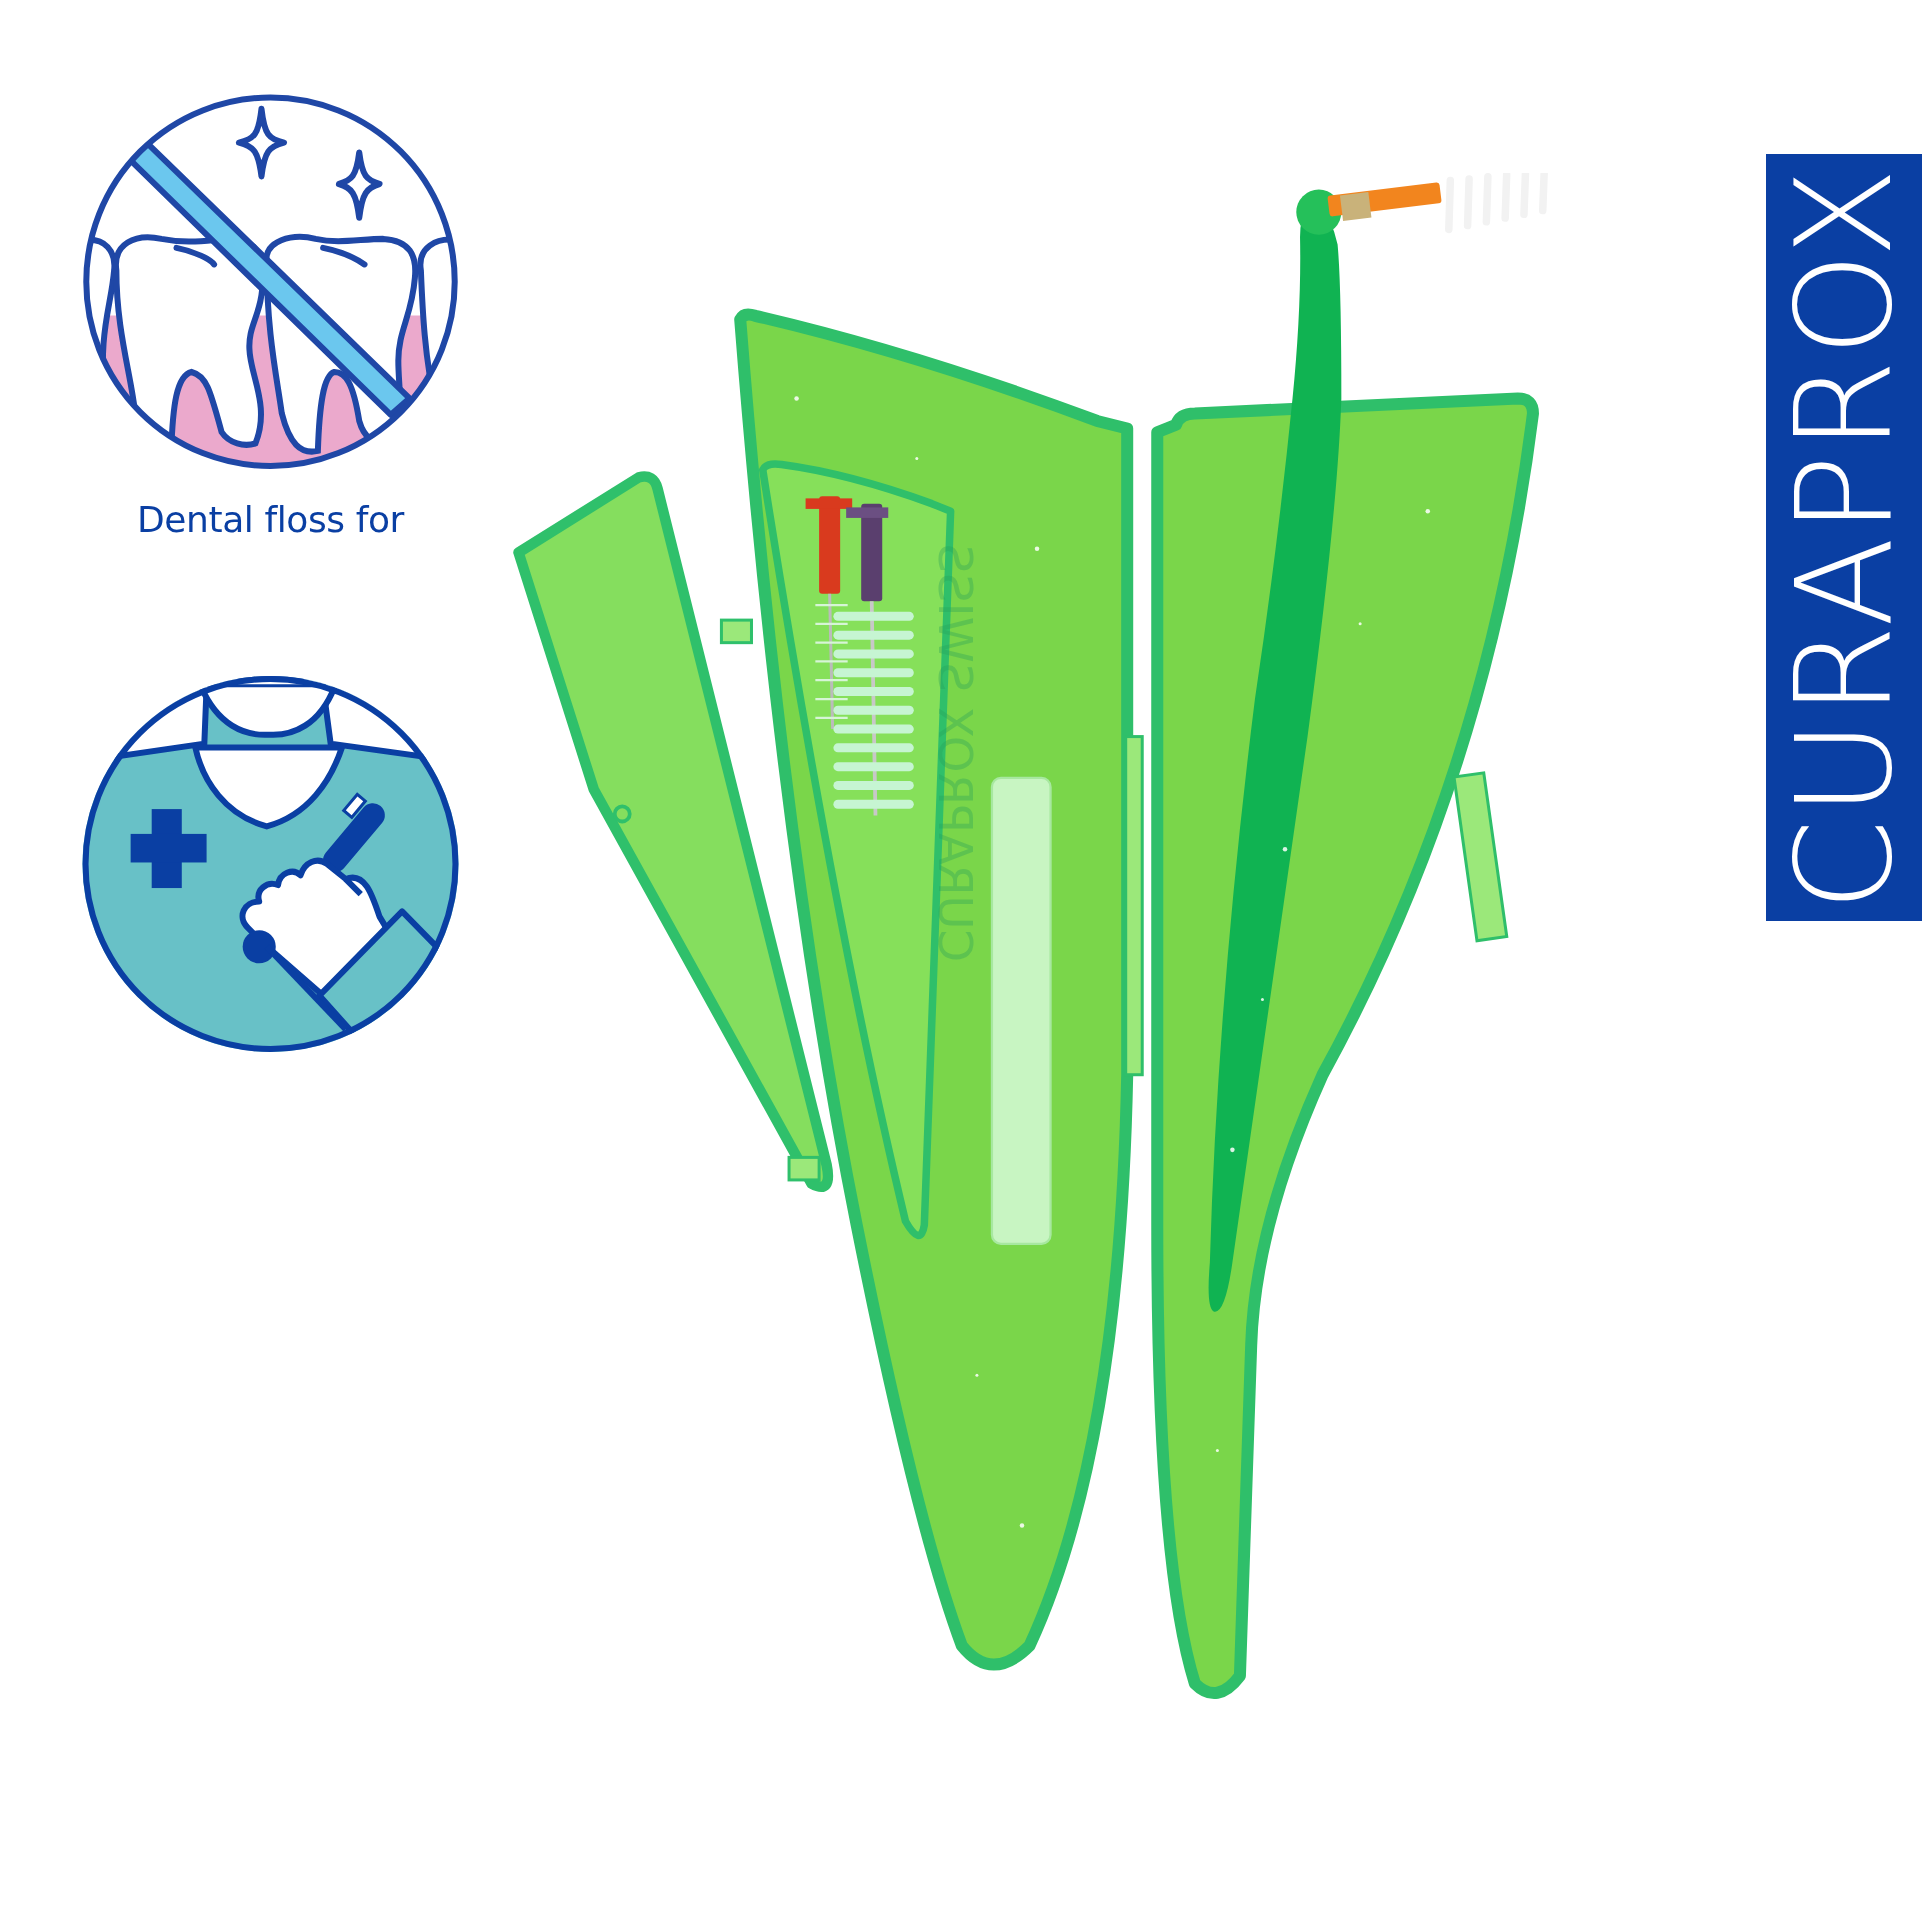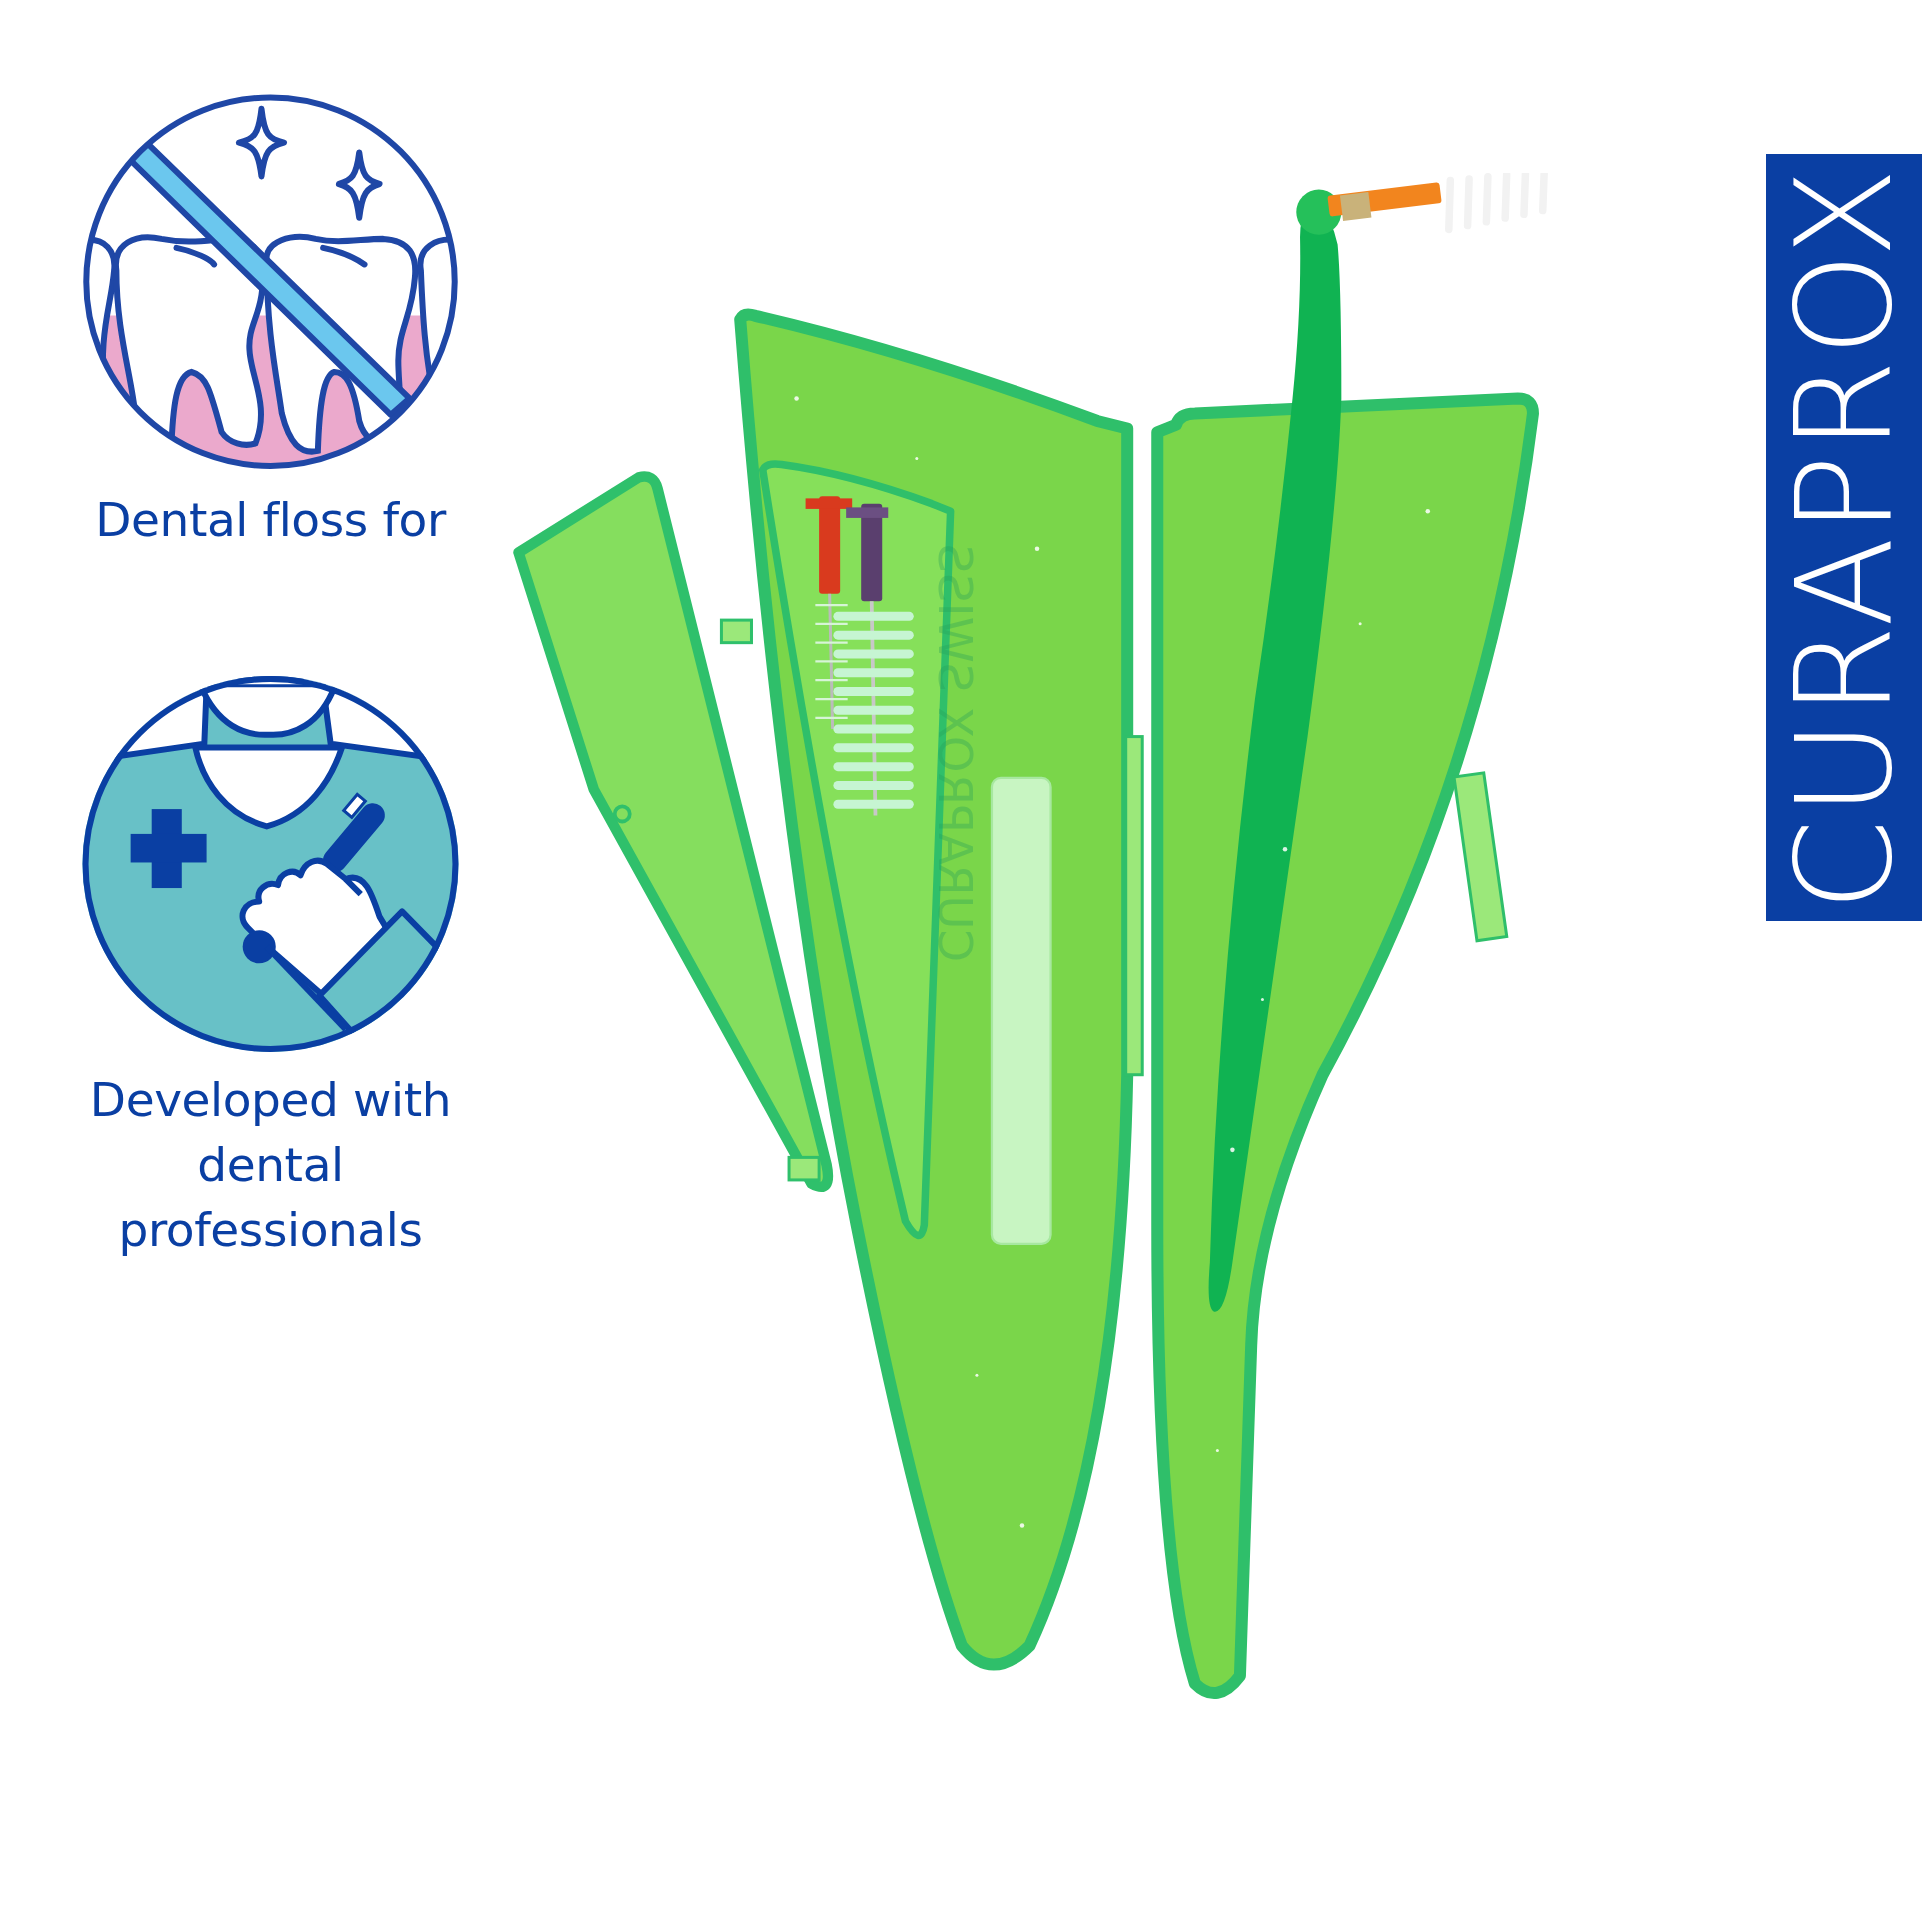--- a/index.html
+++ b/index.html
@@ -1,19 +1,19 @@
 <!DOCTYPE html>
 <html style="font-size:12px"><head>
 <meta charset="utf-8">
 <style>
   html, body { margin: 0; padding: 0; background: #ffffff; }
   body { width: 1924px; height: 1924px; position: relative; overflow: hidden; font-family: "DejaVu Sans", "Liberation Sans", sans-serif; }
   .feature { position: absolute; left: 75px; width: 391px; text-align: center; }
   .feature svg { display: block; margin: 0 auto; }
-  .feature-text { color: #0a3fa3; font-family: "DejaVu Sans", sans-serif; font-size: 47px; line-height: 65px; letter-spacing: -0.4px; font-weight: 500; }
+  .feature-text { color: #0a3fa3; font-family: "DejaVu Sans", sans-serif; font-size: 36px; line-height: 65px; letter-spacing: -0.4px; font-weight: 500; }
   .brand-box { position: absolute; left: 1766px; top: 154px; width: 156px; height: 767px; background: #0a3fa3; }
   .brand-text { position: absolute; left: 50%; top: 50%; transform: translate(-50%, -50%) rotate(-90deg); color: #ffffff; font-family: "DejaVu Sans", sans-serif; font-weight: 300; font-size: 132px; letter-spacing: 3px; white-space: nowrap; }
   .product { position: absolute; left: 496px; top: 173px; width: 1052px; height: 1563px; }
   .emboss { fill: rgba(40,160,90,0.35); font-family: "DejaVu Sans", sans-serif; font-size: 62px; }
 </style>
 </head>
 <body>
 
 <div class="feature" style="top:90px;">
   <svg width="391" height="391" viewBox="0 0 520 520">
@@ -73,25 +73,20 @@
 
       <path d="M230 335 C215 320 225 300 245 300 C240 285 255 272 270 278 C272 262 290 255 300 265 C305 248 322 240 335 250 L360 270 C385 260 395 290 405 320 L420 345 L330 425 L250 355 Z" fill="#fff" stroke="#0a3fa3" stroke-width="8" stroke-linejoin="round"></path>
       <path d="M360 270 L380 290" stroke="#0a3fa3" stroke-width="8"></path>
       <circle cx="245" cy="360" r="22" fill="#0a3fa3"></circle>
 
       <path d="M325 425 L435 313 L520 400 L520 520 L410 520 Z" fill="#68c1c7" stroke="#0a3fa3" stroke-width="8" stroke-linejoin="round"></path>
       <path d="M255 360 L360 470" stroke="#0a3fa3" stroke-width="8"></path>
     </g>
     <circle cx="260" cy="250" r="246" fill="none" stroke="#0a3fa3" stroke-width="8"></circle>
   </svg>
-  <div class="feature-text" style="margin-top:0px;">
-    <div>Developed with</div>
-    <div>dental</div>
-    <div>professionals</div>
-  </div>
 </div>
 
 <div class="brand-box">
   <div class="brand-text">CURAPROX</div>
 </div>
 
 <div class="product">
   <svg width="1052" height="1563" viewBox="0 0 1400 2080">
 
     <g>

